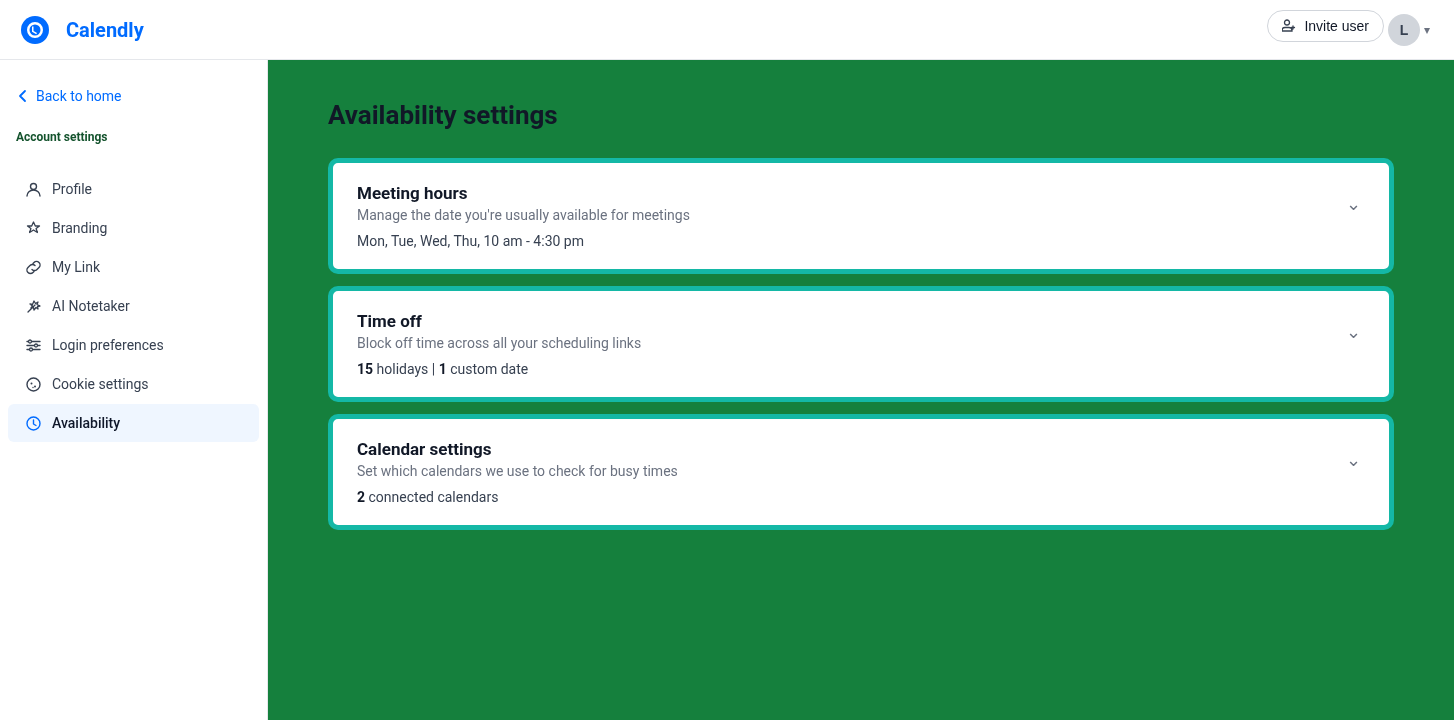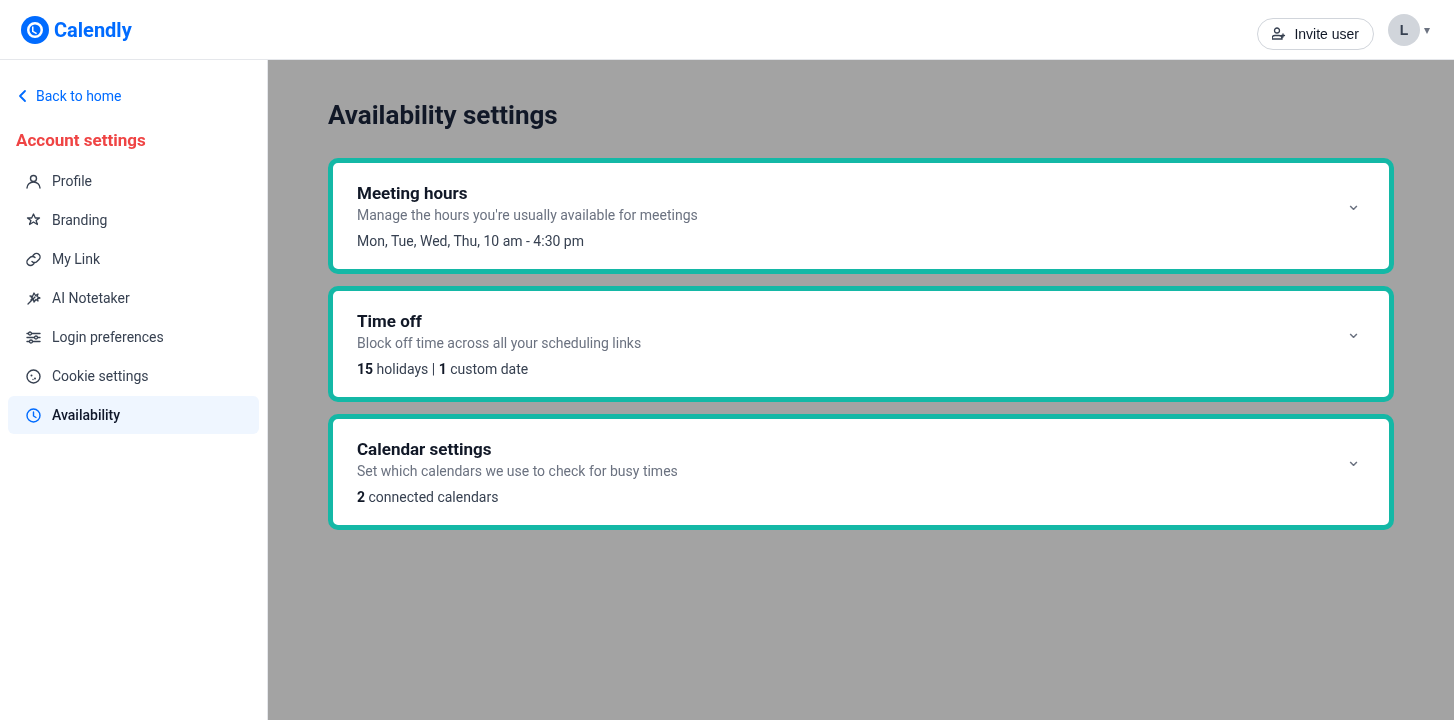--- a/index.html
+++ b/index.html
@@ -14,33 +14,32 @@
       justify-content: space-between;
       padding: 0 20px;
       background: #fff;
       position: fixed;
       top: 0; left: 0; right: 0;
       z-index: 100;
     }
     .logo {
       display: flex;
       align-items: center;
-      gap: 4px;
+      gap: 16px;
       font-size: 20px;
       font-weight: 700;
       color: #006bff;
     }
     .logo-icon {
       width: 30px;
       height: 30px;
     }
     .header-right {
       display: flex;
-      align-items: flex-end;
-      gap: 10px;
+      align-items: flex-start;
     }
     .invite-btn {
       display: flex;
       align-items: center;
       gap: 6px;
       background: #fff;
       border: 1px solid #d1d5db;
       border-radius: 20px;
       padding: 7px 14px;
       font-size: 14px;
@@ -93,24 +92,24 @@
       gap: 6px;
       padding: 8px 16px;
       font-size: 14px;
       color: #006bff;
       cursor: pointer;
       text-decoration: none;
       margin-bottom: 10px;
     }
     .account-settings-label {
       padding: 8px 16px;
-      font-size: 17px;
-      font-weight: 700;
-      color: #ef4444;
-      margin-bottom: 4px;
+      font-size: 12px;
+      font-weight: 700;
+      color: #14532d;
+      margin-bottom: 18px;
     }
     .nav-item {
       display: flex;
       align-items: center;
       gap: 10px;
       padding: 10px 16px;
       font-size: 14px;
       color: #374151;
       cursor: pointer;
       border-radius: 6px;
@@ -128,21 +127,21 @@
       display: flex;
       align-items: center;
       justify-content: center;
       flex-shrink: 0;
     }
 
     
     .main {
       flex: 1;
       padding: 40px 60px;
-      background: #a3a3a3;
+      background: #15803d;
       overflow-y: auto;
     }
     .page-title {
       font-size: 26px;
       font-weight: 700;
       color: #111827;
       margin-bottom: 28px;
     }
 
     
@@ -297,21 +296,21 @@
     </div>
   </nav>
 
   <main class="main">
     <h1 class="page-title">Availability settings</h1>
 
     <div class="card">
       <div class="card-header">
         <div>
           <div class="card-title">Meeting hours</div>
-          <div class="card-desc">Manage the hours you're usually available for meetings</div>
+          <div class="card-desc">Manage the date you're usually available for meetings</div>
         </div>
         <span class="card-chevron">⌄</span>
       </div>
       <div class="card-body">
         <span>Mon, Tue, Wed, Thu, 10 am - 4:30 pm</span>
       </div>
     </div>
 
     <div class="card">
       <div class="card-header">

